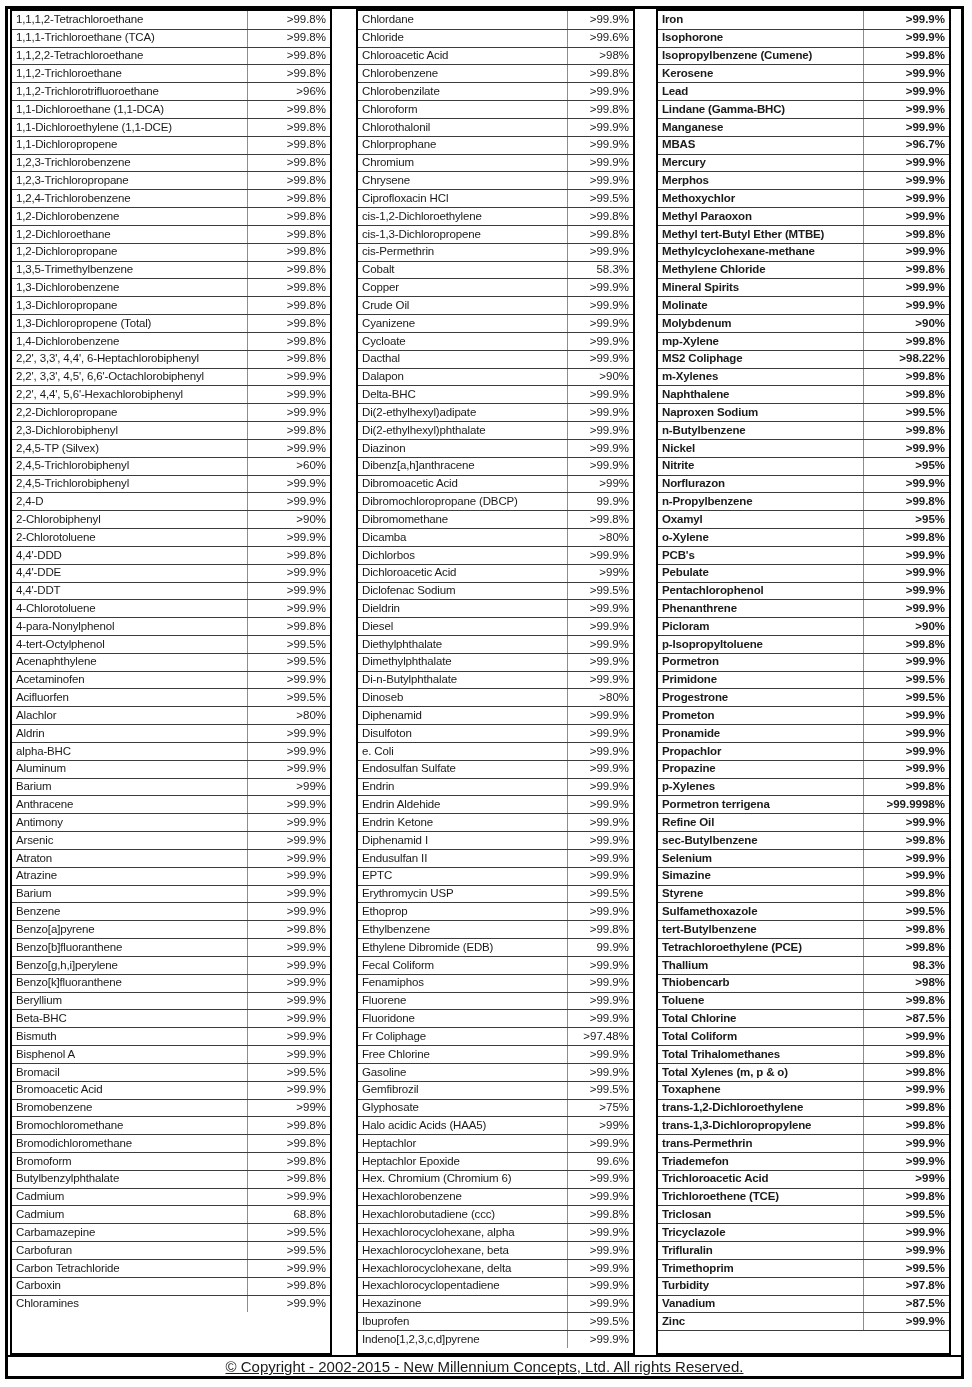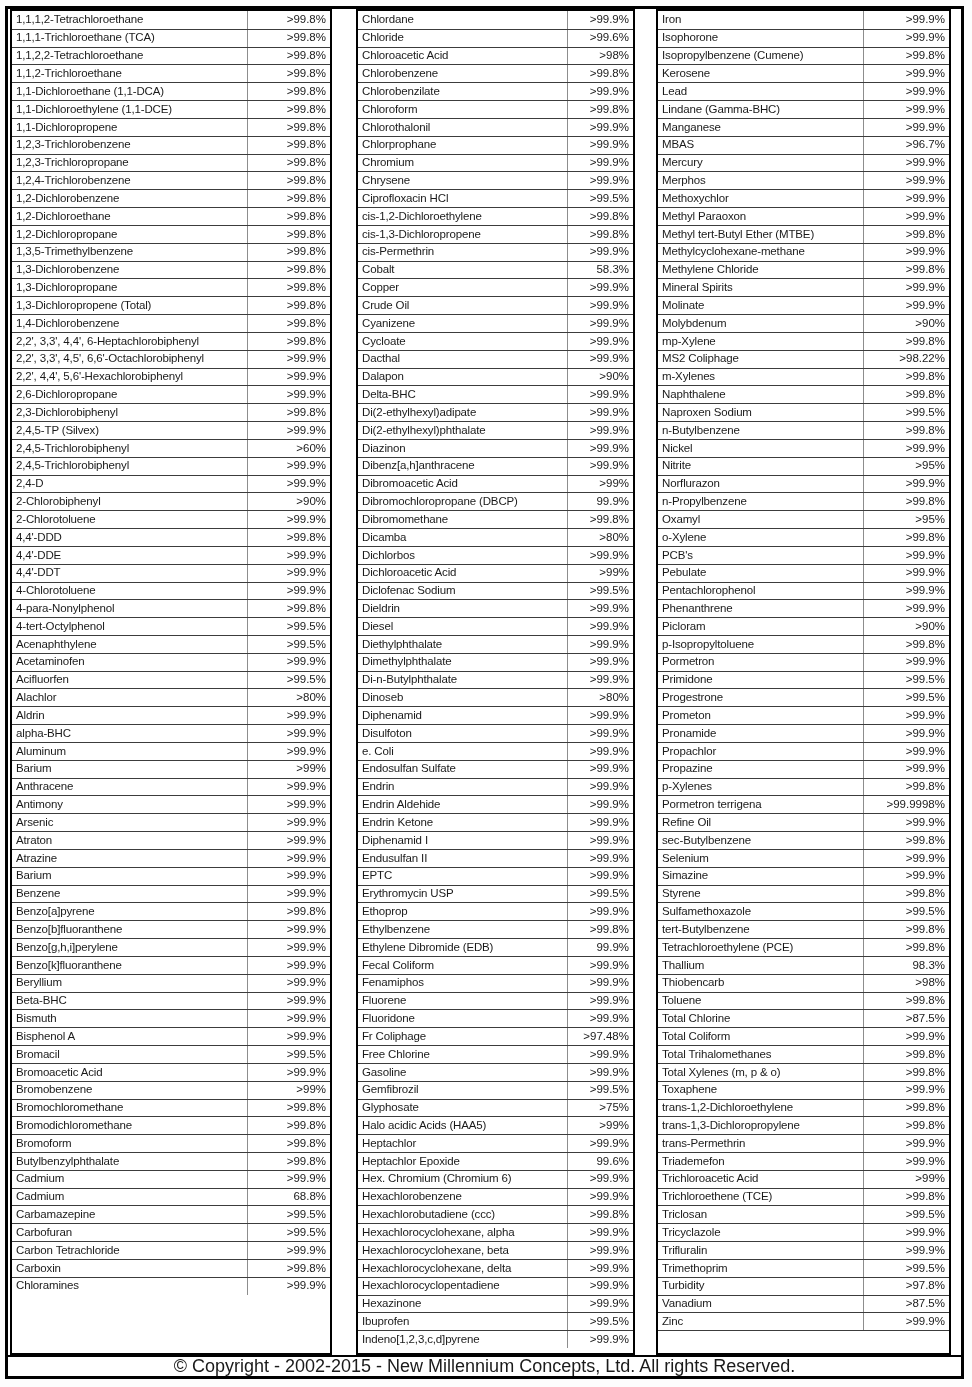--- a/index.html
+++ b/index.html
@@ -17,42 +17,43 @@
   .cols {
     flex:1; display:flex; align-items:stretch;
     padding:0 4px 0 1px;
   }
   .col {
     border:2px solid #000; background:#fff;
     display:flex; flex-direction:column;
   }
   .col:nth-child(1){ width:322px; margin-left:1px; }
   .col:nth-child(2){ width:279px; margin-left:24px; }
-  .col:nth-child(3){ width:295px; margin-left:21px; }
+  .col:nth-child(3){ width:295px; margin-left:21px;font-weight:bold; }
   .row {
     height:17.84px; display:flex; align-items:center;
     border-top:1px solid #3c3c3c;
     font-size:11.5px; line-height:1; white-space:nowrap;
   }
   .row:first-child { border-top:none; }
   .name {
     flex:1; padding-left:4px; overflow:hidden; letter-spacing:-0.15px;
   }
   .value {
     border-left:1px solid #8d8d8d; text-align:right; padding-right:4px;
     align-self:stretch; display:flex; align-items:center; justify-content:flex-end;
   }
   .col:nth-child(1) .value{ width:83px; }
   .col:nth-child(2) .value{ width:66px; }
   .col:nth-child(3) .value{ width:86px; }
   .filler { flex:1; border-top:1px solid #3c3c3c; }
   .footer {
     height:21px; border-top:2px solid #000;
     display:flex; align-items:center; justify-content:center;
-    font-size:18px;
+    font-size:15px;
+    text-decoration:underline;
   }
 </style>
 </head>
 <body>
 
 <div class="page">
   <div class="cols">
     <div class="col">
         <div class="row">
           <div class="name">1,1,1,2-Tetrachloroethane</div>
@@ -64,20 +65,24 @@
         </div>
         <div class="row">
           <div class="name">1,1,2,2-Tetrachloroethane</div>
           <div class="value">&gt;99.8%</div>
         </div>
         <div class="row">
           <div class="name">1,1,2-Trichloroethane</div>
           <div class="value">&gt;99.8%</div>
         </div>
         <div class="row">
+          <div class="name">1,1,2-Trichlorotrifluoroethane</div>
+          <div class="value">&gt;96%</div>
+        </div>
+        <div class="row">
           <div class="name">1,1-Dichloroethane (1,1-DCA)</div>
           <div class="value">&gt;99.8%</div>
         </div>
         <div class="row">
           <div class="name">1,1-Dichloroethylene (1,1-DCE)</div>
           <div class="value">&gt;99.8%</div>
         </div>
         <div class="row">
           <div class="name">1,1-Dichloropropene</div>
           <div class="value">&gt;99.8%</div>
@@ -132,21 +137,21 @@
         </div>
         <div class="row">
           <div class="name">2,2', 3,3', 4,5', 6,6'-Octachlorobiphenyl</div>
           <div class="value">&gt;99.9%</div>
         </div>
         <div class="row">
           <div class="name">2,2', 4,4', 5,6'-Hexachlorobiphenyl</div>
           <div class="value">&gt;99.9%</div>
         </div>
         <div class="row">
-          <div class="name">2,6-Dichloropropane</div>
+          <div class="name">2,2-Dichloropropane</div>
           <div class="value">&gt;99.9%</div>
         </div>
         <div class="row">
           <div class="name">2,3-Dichlorobiphenyl</div>
           <div class="value">&gt;99.8%</div>
         </div>
         <div class="row">
           <div class="name">2,4,5-TP (Silvex)</div>
           <div class="value">&gt;99.9%</div>
         </div>

